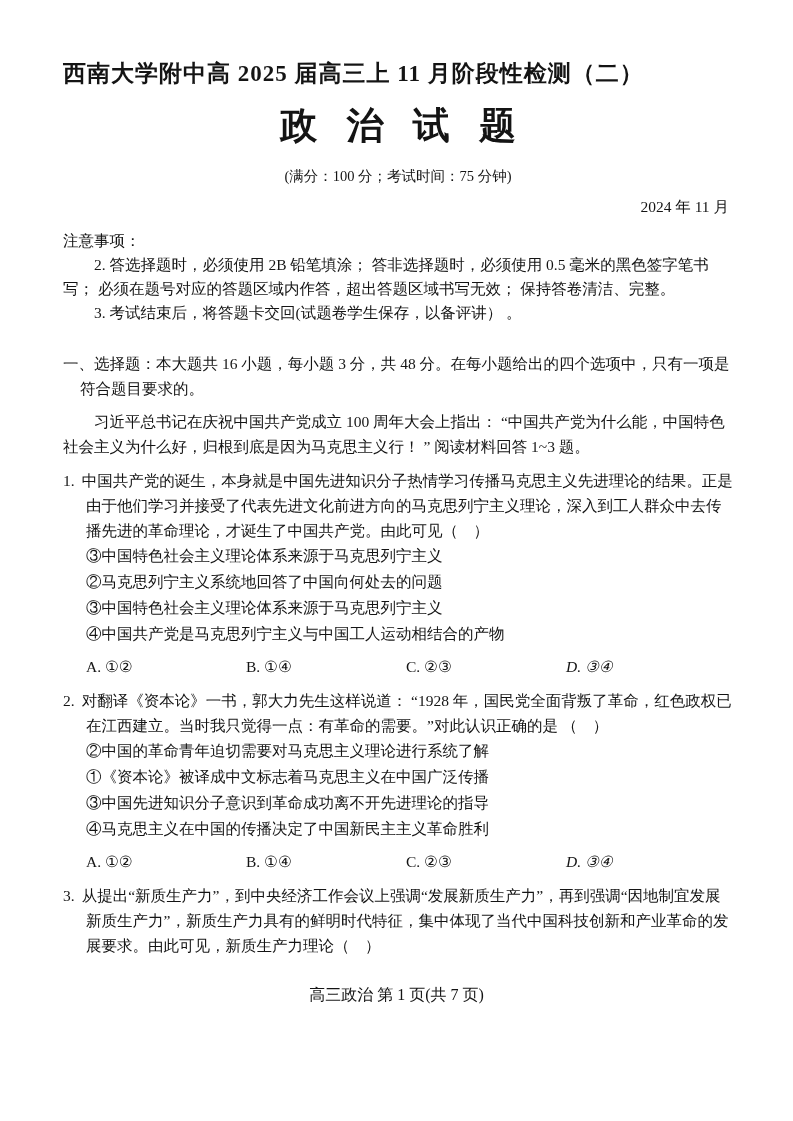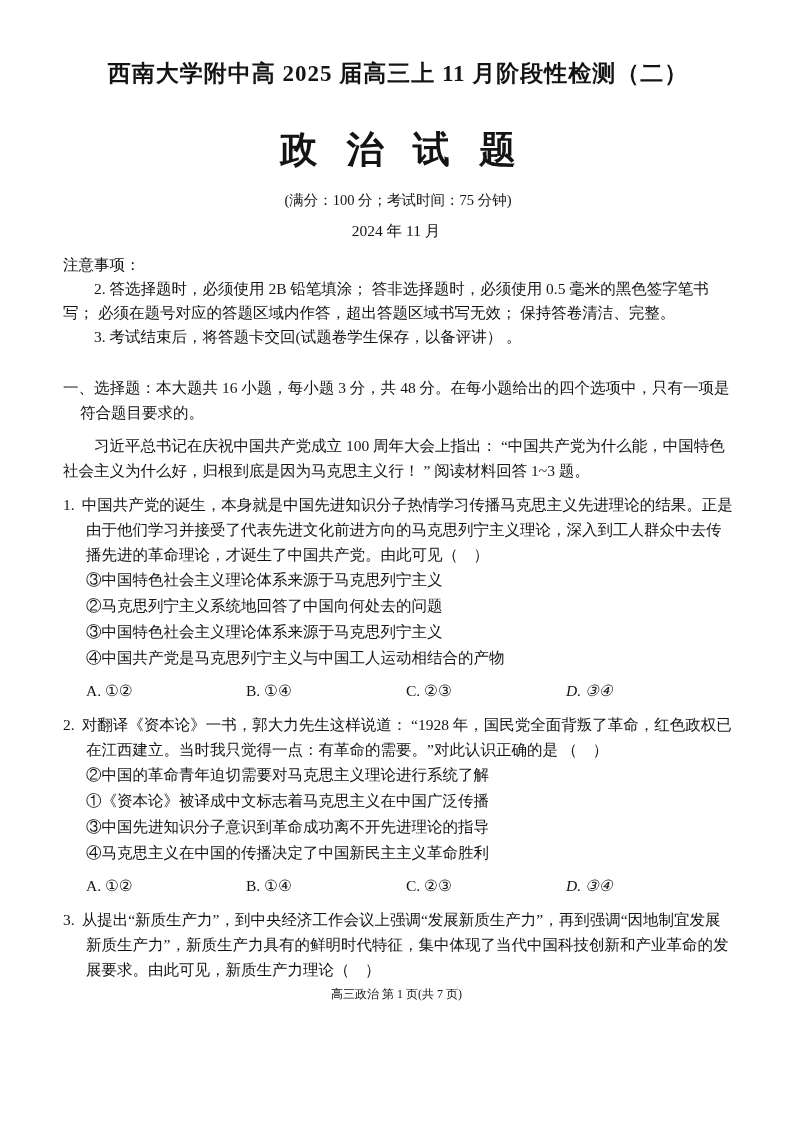--- a/index.html
+++ b/index.html
@@ -11,44 +11,44 @@
     background: #ffffff;
     color: #141414;
     font-family: "Liberation Serif", "DejaVu Serif", serif;
     font-size: 15.5px;
     line-height: 25px;
     position: relative;
     padding: 58px 60px 0 63px;
     overflow: hidden;
   }
   .header-title {
-    text-align: center;
+    text-align: left;
     font-size: 23px;
     font-weight: bold;
     line-height: 32px;
     letter-spacing: 1px;
-    margin-bottom: 36px;
+    margin-bottom: 12px;
   }
   .exam-title {
     text-align: center;
     font-size: 37px;
     font-weight: bold;
     letter-spacing: 10px;
     text-indent: 10px;
     line-height: 48px;
     margin-bottom: 16px;
   }
   .exam-info {
     text-align: center;
     font-size: 14.5px;
     line-height: 20px;
     margin-bottom: 8px;
   }
   .exam-date {
-    text-align: center;
+    text-align: right;
     font-size: 15.5px;
     padding-right: 4px;
     margin-bottom: 10px;
   }
   .notes { line-height: 24px; }
   .notes-title { }
   .note { text-indent: 2em; }
   .section-title {
     margin-top: 26px;
     padding-left: 17px;
@@ -74,21 +74,21 @@
     margin: 7px 0 9px;
   }
   .choice { width: 160px; }
   .choice:last-child { width: auto; font-style: italic; }
   .footer {
     position: absolute;
     left: 0;
     right: 0;
     top: 982px;
     text-align: center;
-    font-size: 12px;
+    font-size: 16px;
   }
 </style>
 </head>
 <body>
 
 <div class="page">
 
   <div class="header-title">西南大学附中高 2025 届高三上 11 月阶段性检测（二）</div>
 
   <div class="exam-title">政 治 试 题</div>

